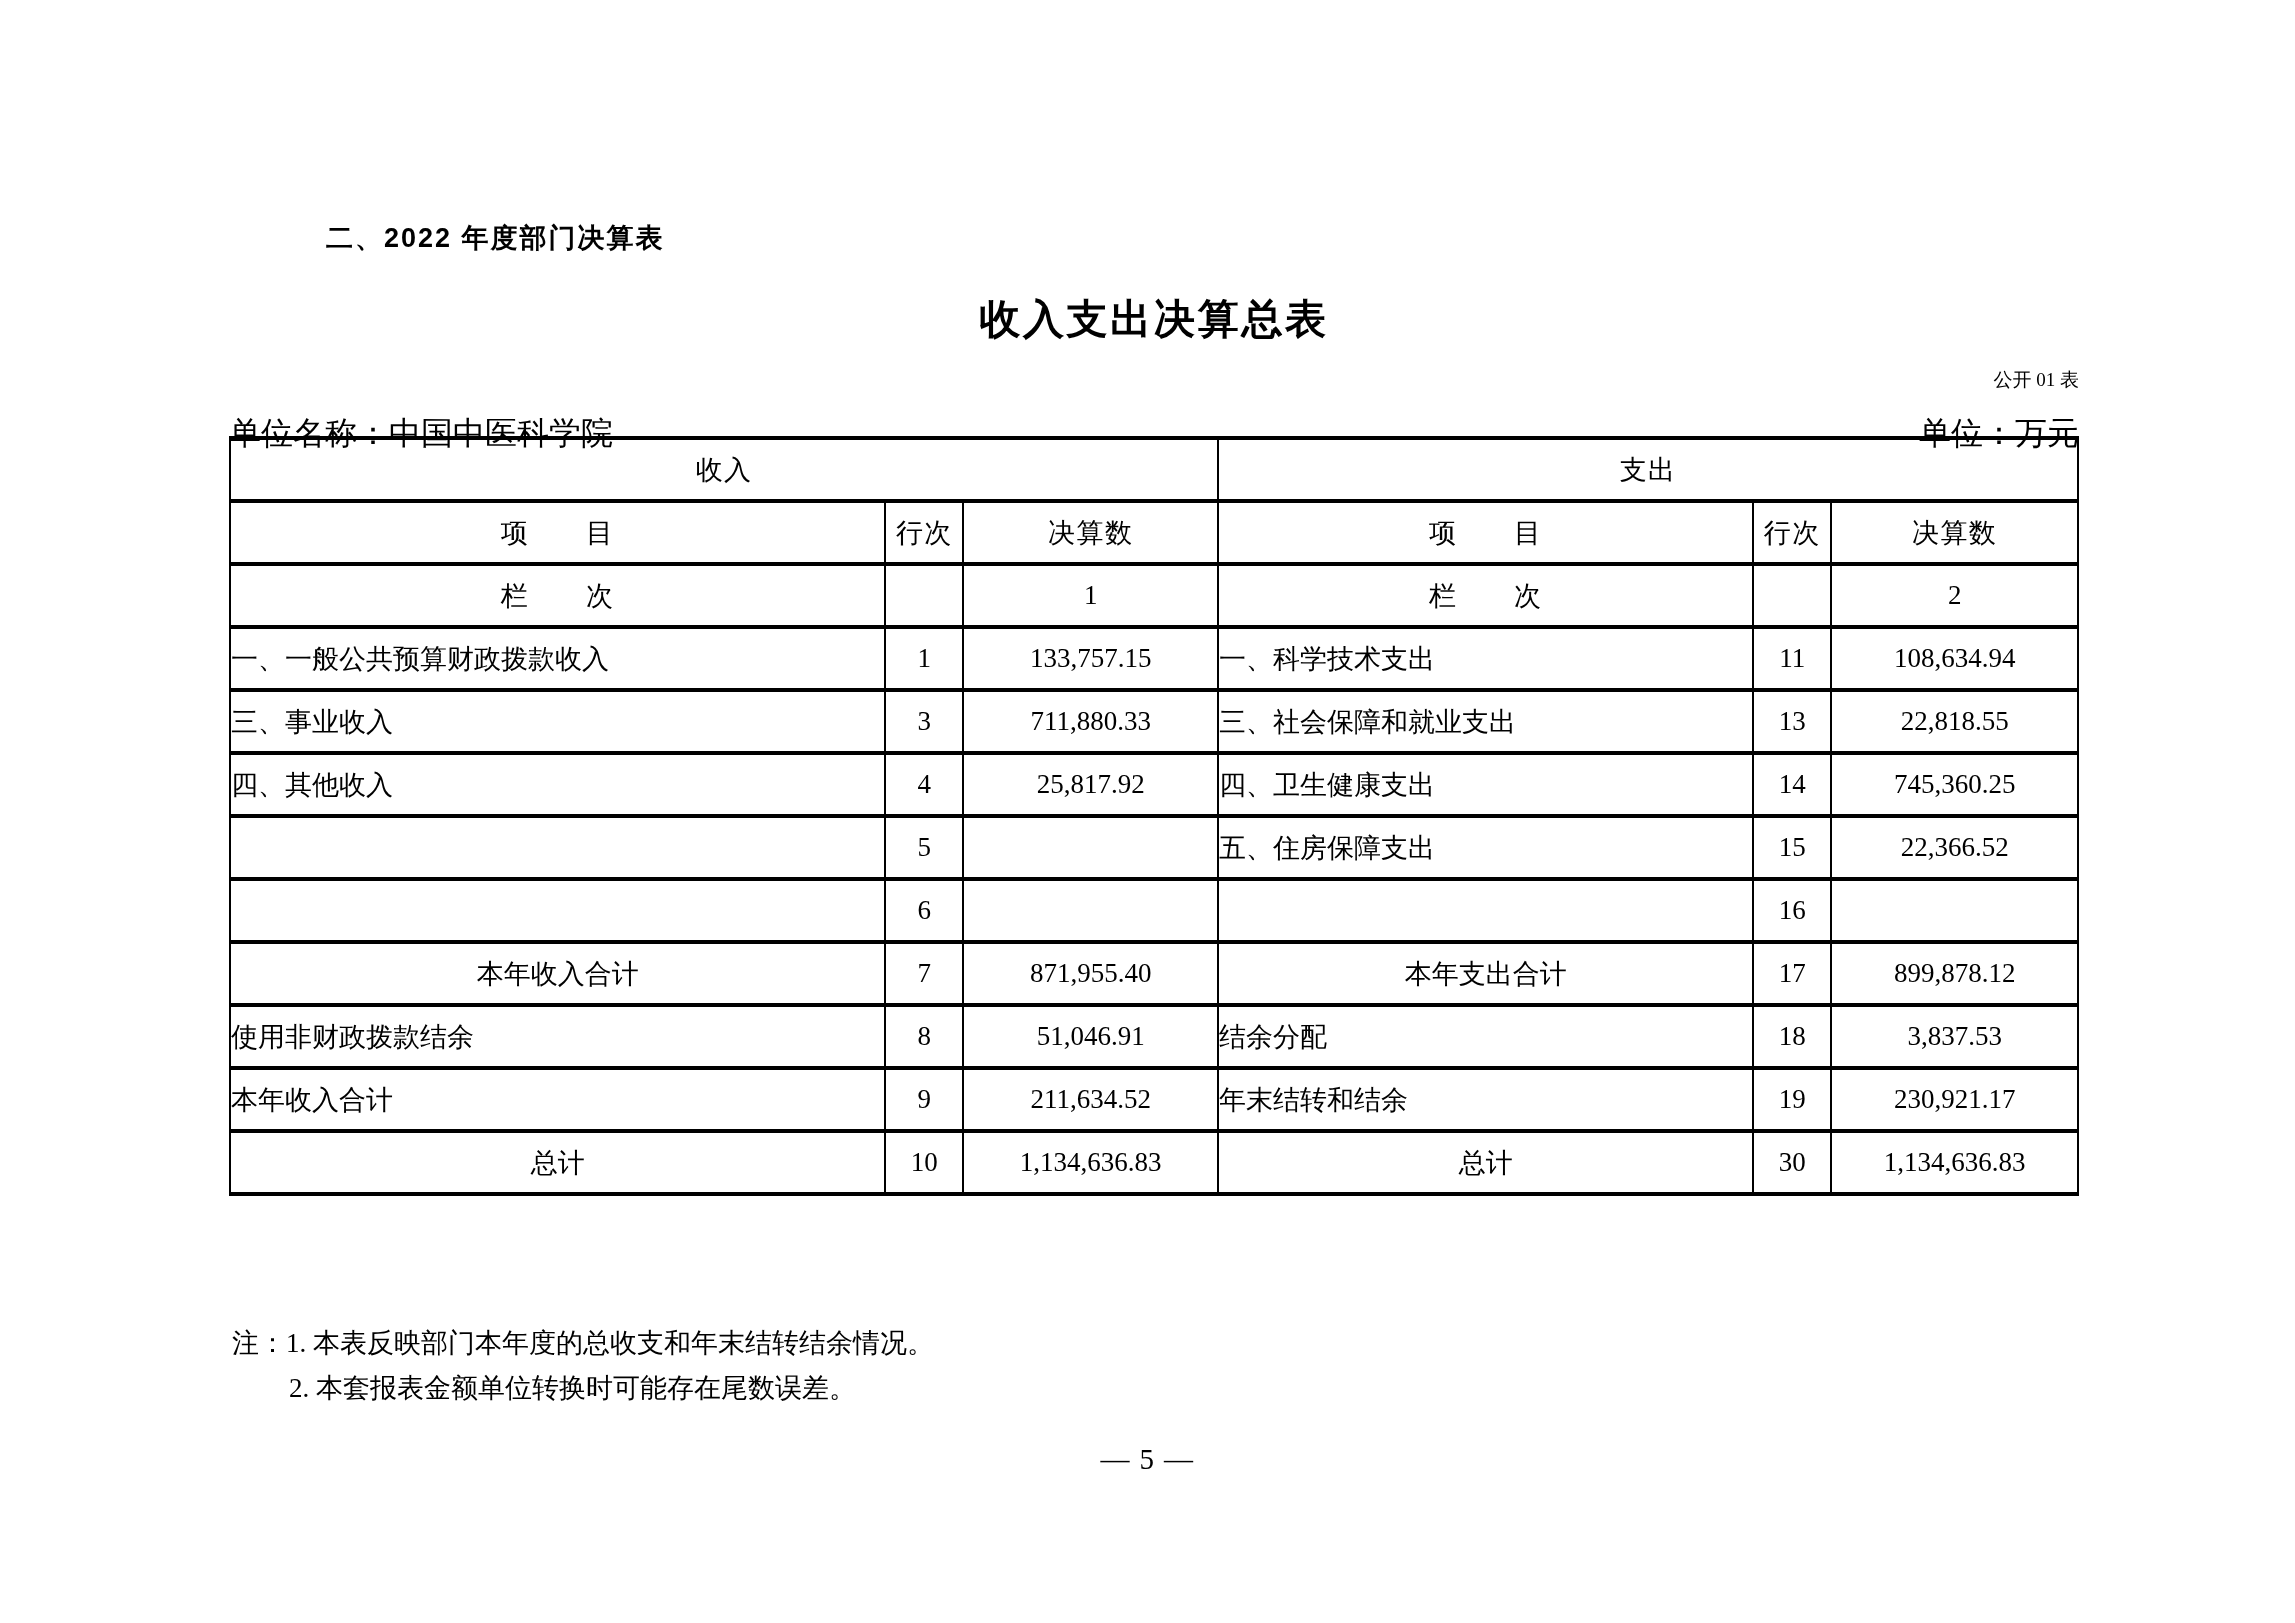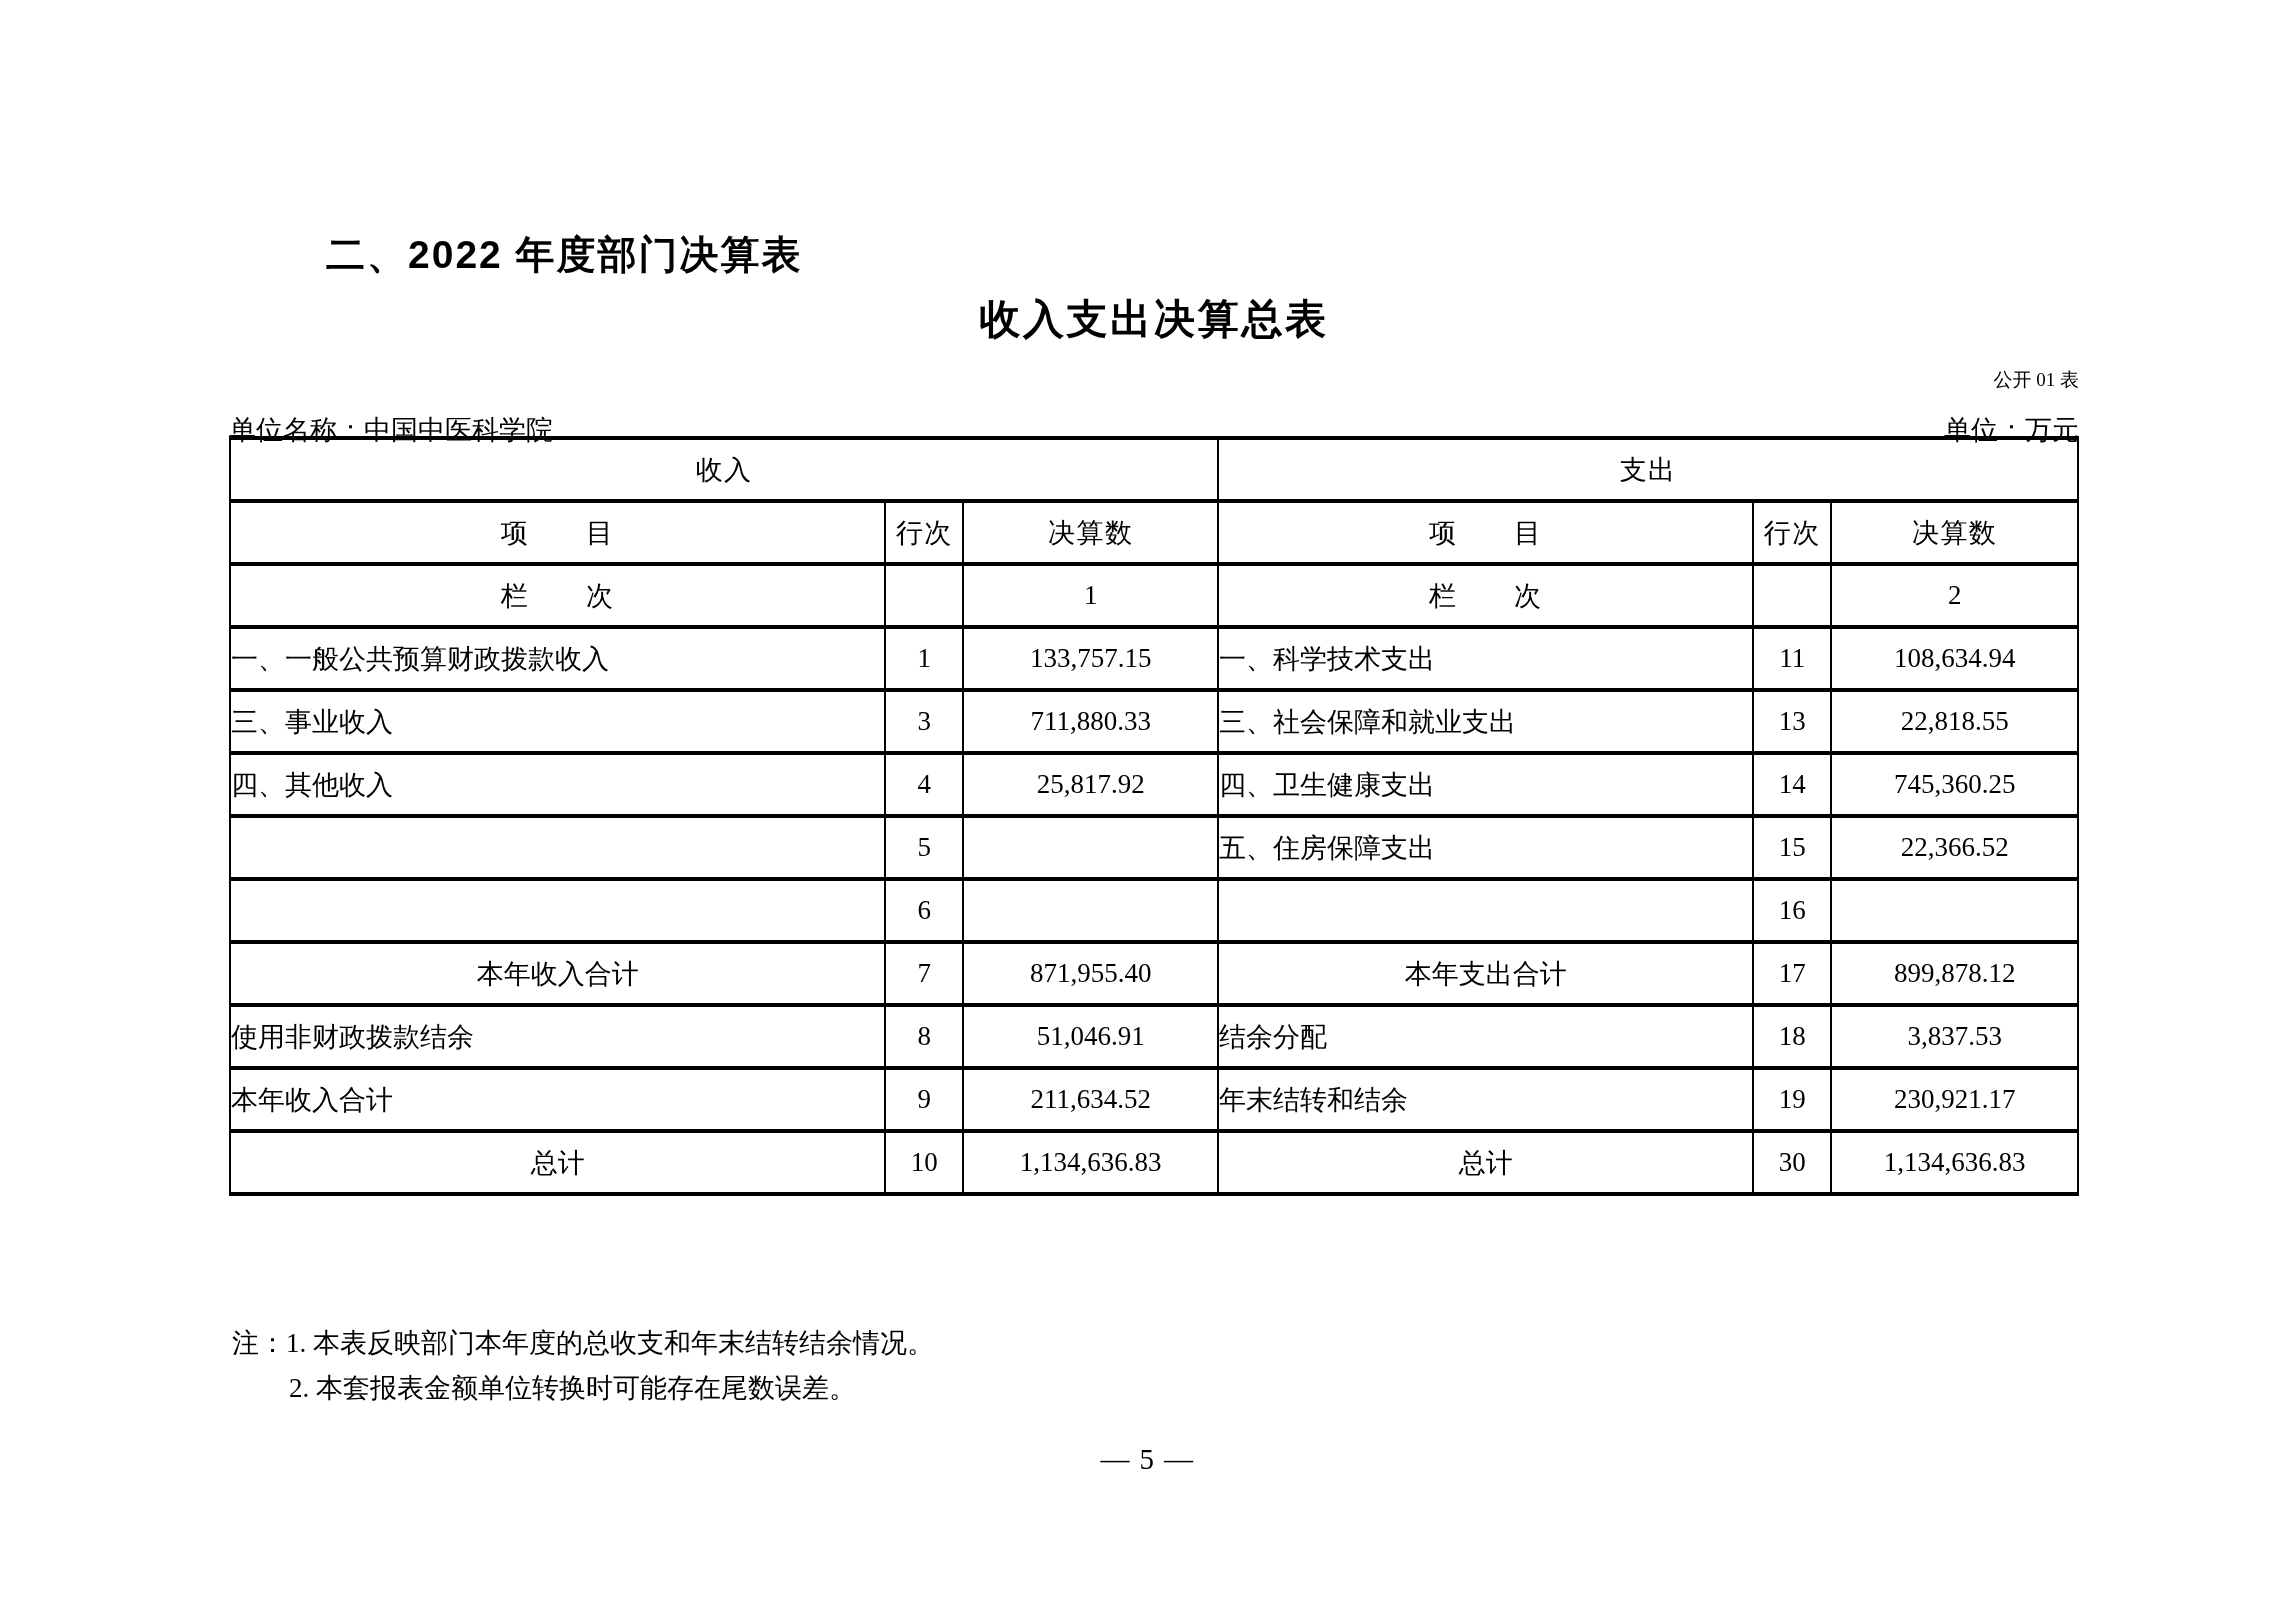--- a/index.html
+++ b/index.html
@@ -14,24 +14,23 @@
     height: 1624px;
     font-family: "Liberation Serif", serif;
     overflow: hidden;
   }
   .section-title {
     position: absolute;
     left: 326px;
     top: 220px;
     font-family: "Liberation Sans", sans-serif;
     font-weight: bold;
-    font-size: 39px;
+    font-size: 27px;
     letter-spacing: 2px;
     white-space: nowrap;
-    margin-top: 8px;
   }
   .table-title {
     position: absolute;
     left: 229px;
     width: 1850px;
     top: 292px;
     text-align: center;
     font-weight: bold;
     font-size: 41px;
     letter-spacing: 2.7px;
@@ -44,21 +43,21 @@
     text-align: right;
     font-size: 19px;
   }
   .unit-row {
     position: absolute;
     left: 229px;
     width: 1850px;
     top: 412px;
     display: flex;
     justify-content: space-between;
-    font-size: 27px;
+    font-size: 32px;
   }
   table.summary {
     position: absolute;
     left: 229px;
     top: 436px;
     width: 1850px;
     border-collapse: collapse;
     table-layout: fixed;
   }
   table.summary td {

